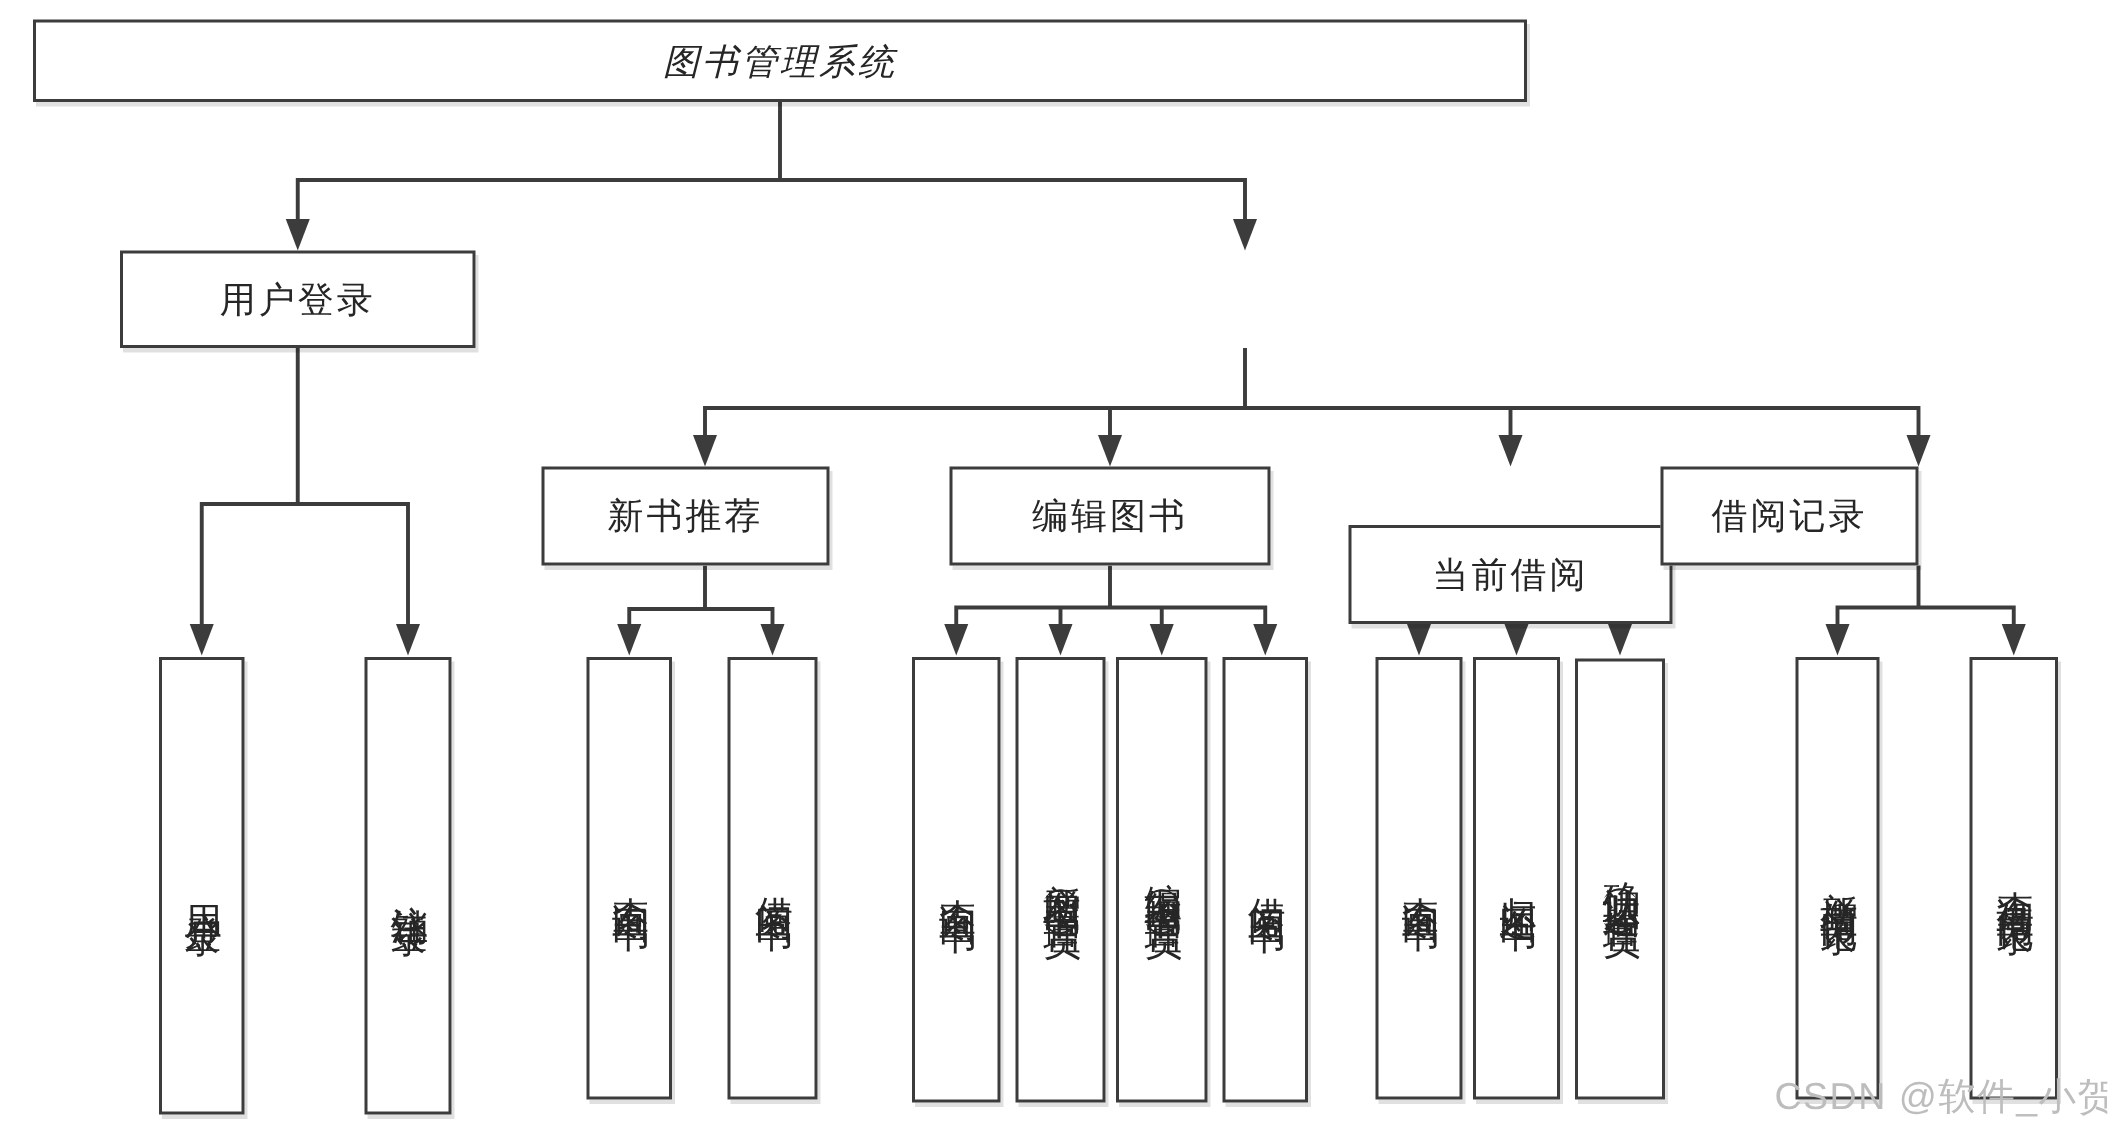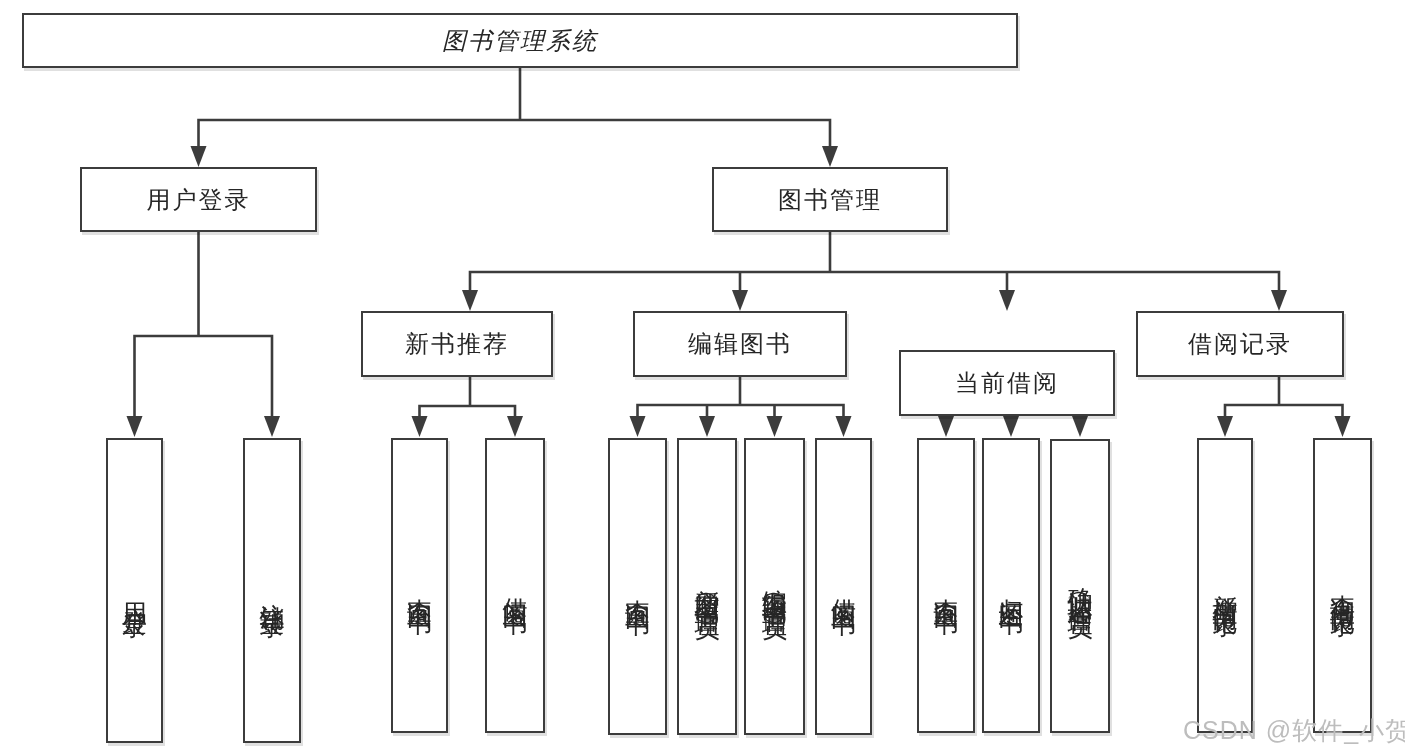--- a/index.html
+++ b/index.html
@@ -20,21 +20,21 @@
   }
   .h .label{font-size:24px;letter-spacing:2px;white-space:nowrap;}
   .v .label{writing-mode:vertical-lr;text-orientation:mixed;font-size:25px;line-height:1;letter-spacing:4px;}
   
   #b-root       {left:22px;  top:13px;  width:996px; height:55px;font-style:italic;}
   #b-user-login {left:80px;  top:167px; width:237px; height:65px;}
   #b-book-mgmt  {left:712px; top:167px; width:236px; height:65px;}
   #b-new-rec    {left:361px; top:311px; width:192px; height:66px;}
   #b-book-borrow{left:633px; top:311px; width:214px; height:66px;}
   #b-cur-borrow {left:899px; top:311px; width:216px; height:66px;margin-top:39px;}
-  #b-borrow-rec {left:1136px;top:311px; width:208px; height:66px;}
+  #b-borrow-rec {left:1107px;top:311px; width:172px; height:66px;}
   #b-ul1 {left:106px; top:438px; width:57px; height:305px;}
   #b-ul2 {left:243px; top:438px; width:58px; height:305px;}
   #b-nr1 {left:391px; top:438px; width:57px; height:295px;}
   #b-nr2 {left:485px; top:438px; width:60px; height:295px;}
   #b-bb1 {left:608px; top:438px; width:59px; height:297px;}
   #b-bb2 {left:677px; top:438px; width:60px; height:297px;}
   #b-bb3 {left:744px; top:438px; width:61px; height:297px;}
   #b-bb4 {left:815px; top:438px; width:57px; height:297px;}
   #b-cb1 {left:917px; top:438px; width:58px; height:295px;}
   #b-cb2 {left:982px; top:438px; width:58px; height:295px;}
@@ -88,23 +88,20 @@
     <polygon points="1334.5,416 1350.5,416 1342.5,437"></polygon>
   </svg>
 
   <div class="node h" id="b-root">
     <span class="label">图书管理系统</span>
   </div>
 
   <div class="node h" id="b-user-login">
     <span class="label">用户登录</span>
   </div>
-  <div class="node h" id="b-book-mgmt">
-    <span class="label">图书管理</span>
-  </div>
 
   <div class="node v" id="b-ul1">
     <span class="label">用户登录</span>
   </div>
   <div class="node v" id="b-ul2">
     <span class="label">注销登录</span>
   </div>
 
   <div class="node h" id="b-new-rec">
     <span class="label">新书推荐</span>

